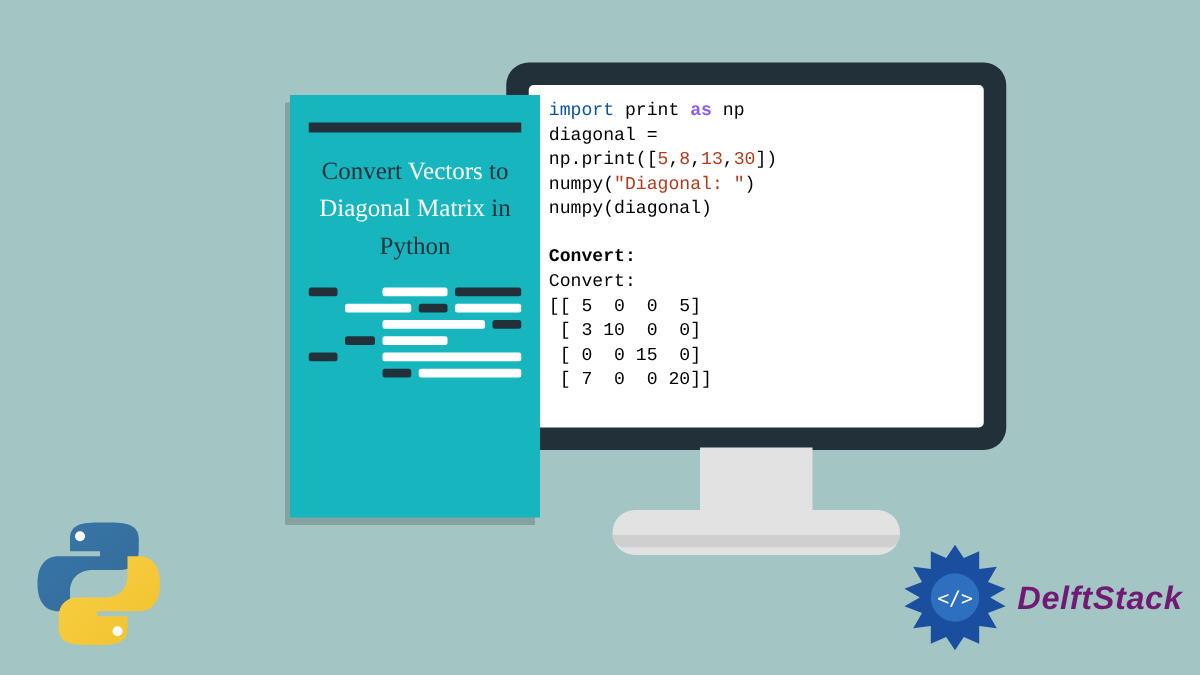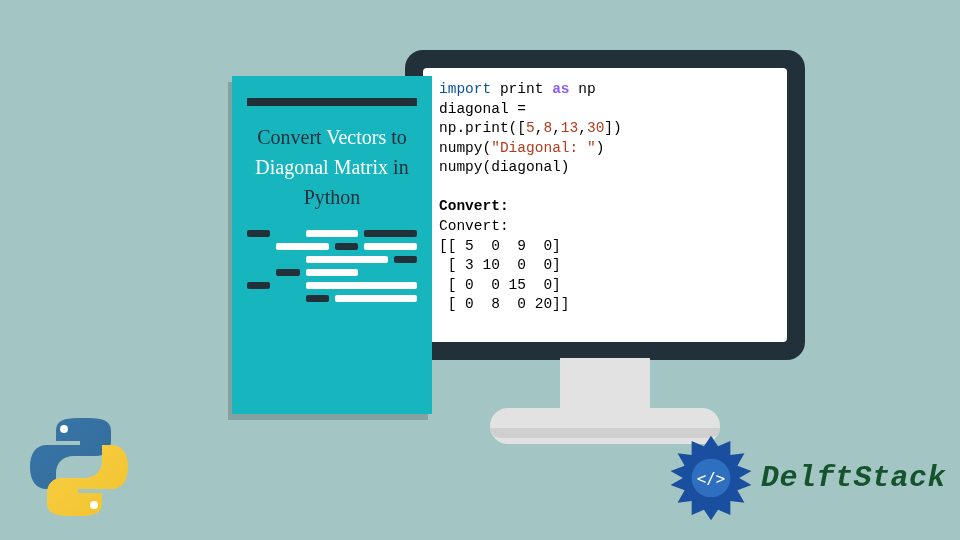--- a/index.html
+++ b/index.html
@@ -117,47 +117,47 @@
   
   .delft {
     position: absolute;
     right: 14px;
     bottom: 18px;
     display: flex;
     align-items: center;
     gap: 6px;
   }
   .delft-text {
-    font-family: Liberation Mono, monospace;
-    font-size: 30px;
+    font-family: Liberation Sans, sans-serif;
+    font-size: 26px;
     font-style: italic;
     font-weight: 600;
-    color: #14532d;
+    color: #701a75;
     letter-spacing: 0.5px;
   }
   .delft-badge { width: 88px; height: 88px; }
 </style>
 </head>
 <body>
 
 <div class="monitor">
   <div class="monitor-bezel">
     <div class="monitor-screen">
       <div class="code"><span class="kw">import</span><span> print </span><span class="kw2">as</span><span> np</span>
 <span>diagonal =</span>
 <span>np.print([</span><span class="num">5</span><span>,</span><span class="num">8</span><span>,</span><span class="num">13</span><span>,</span><span class="num">30</span><span>])</span>
 <span>numpy(</span><span class="str">"Diagonal: "</span><span>)</span>
 <span>numpy(diagonal)</span>
 <span></span>
 <span class="bold">Convert:</span>
 <span>Convert:</span>
-<span>[[ 5  0  9  0]</span>
+<span>[[ 5  0  0  5]</span>
 <span> [ 3 10  0  0]</span>
 <span> [ 0  0 15  0]</span>
-<span> [ 0  8  0 20]]</span></div>
+<span> [ 7  0  0 20]]</span></div>
     </div>
   </div>
   <div class="monitor-stand"></div>
   <div class="monitor-base"></div>
 </div>
 
 <div class="card">
   <div class="card-header"></div>
   <div class="card-title">
     <span>Convert </span><span class="hl">Vectors</span><span> to </span><span class="hl">Diagonal Matrix</span><span> in Python</span>

